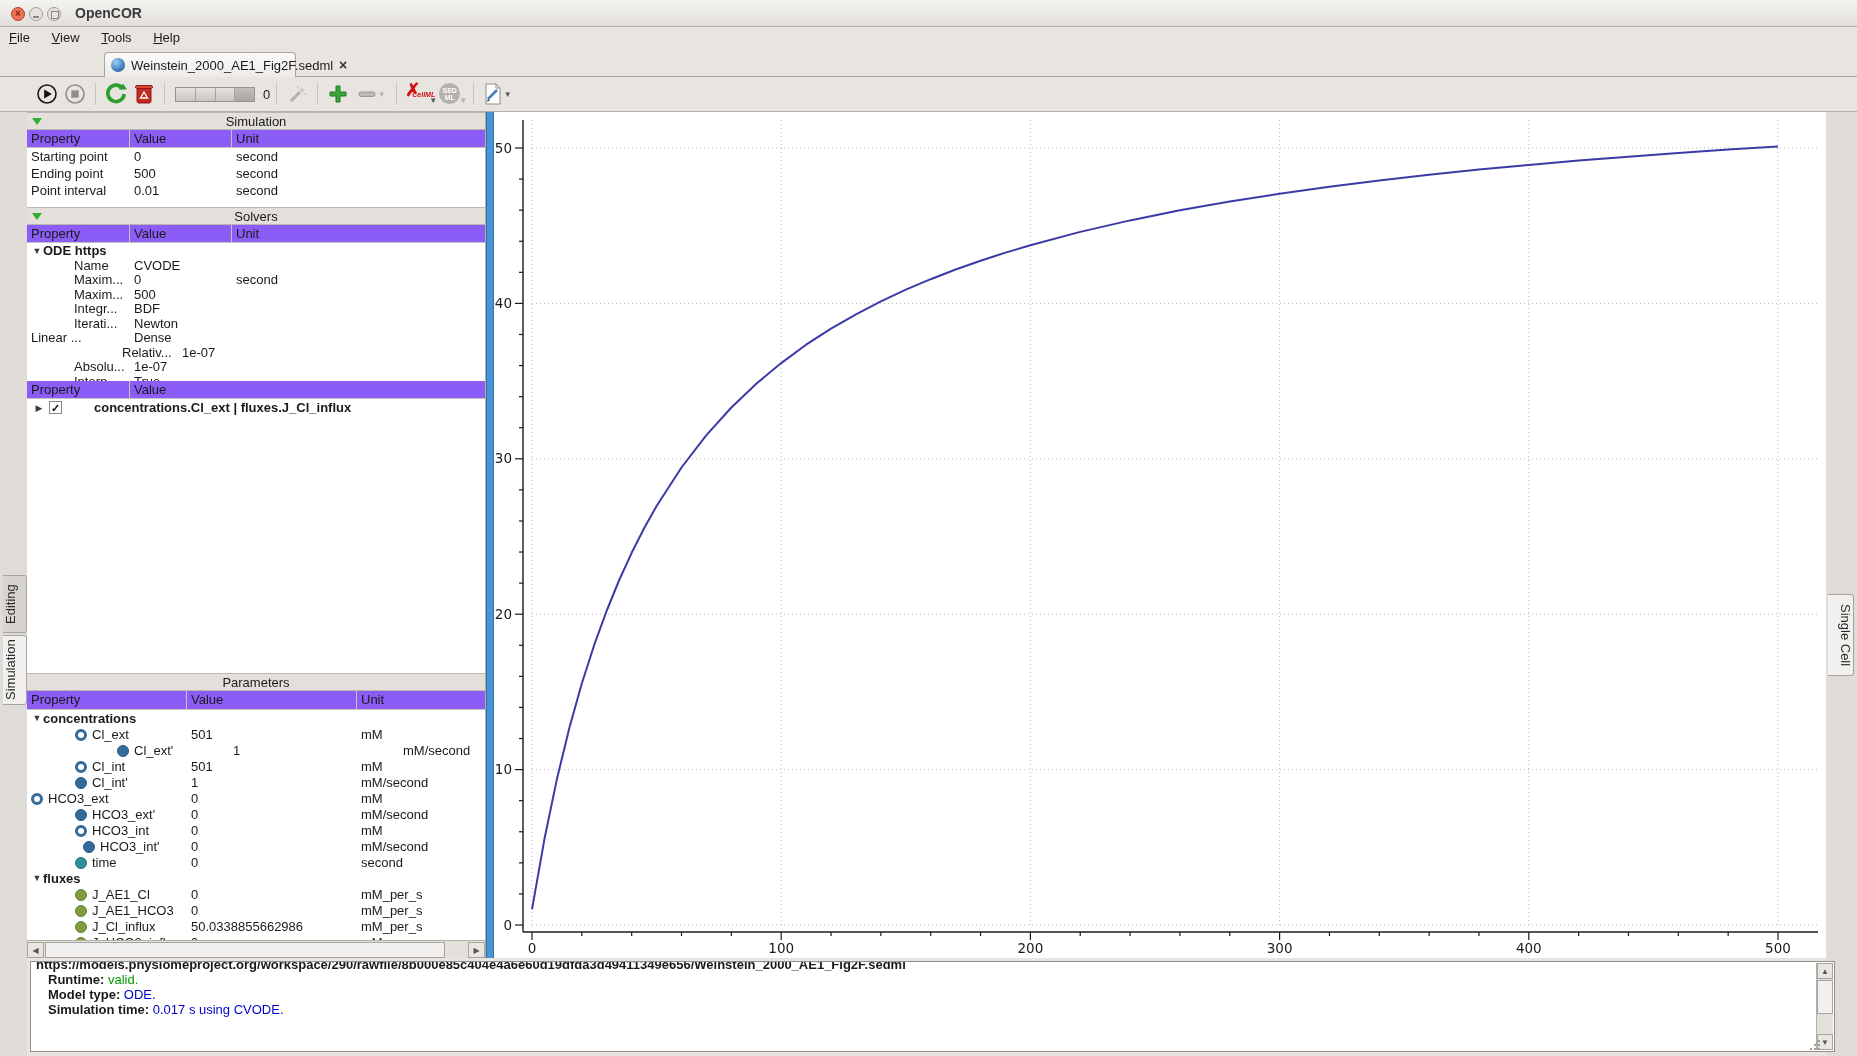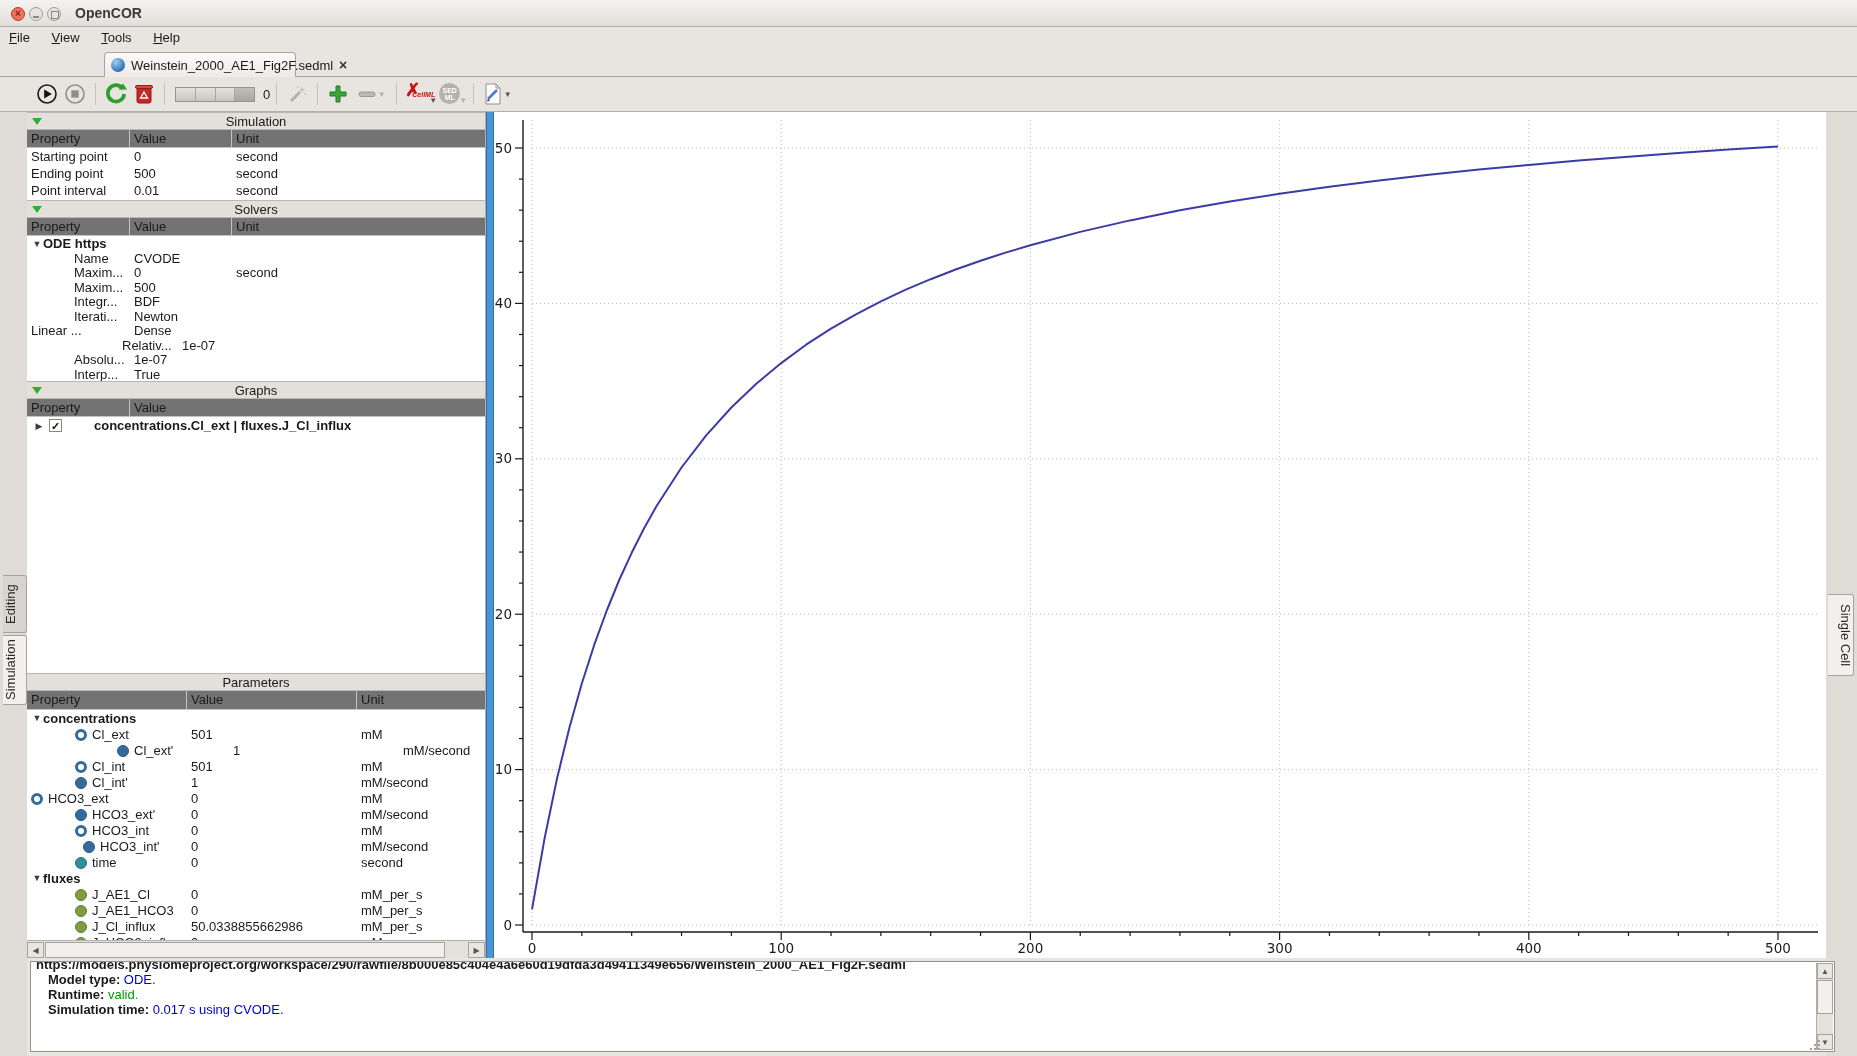--- a/index.html
+++ b/index.html
@@ -66,21 +66,21 @@
     writing-mode:vertical-rl; text-align:center; font-size:13px; color:#2a2a2a; }
 
   
   #left-panel { position:absolute; left:27px; top:112px; width:459px; height:846px; background:#fff;
     overflow:hidden; border-right:1px solid #b3b0ac; }
   .section { position:absolute; left:0; width:458px; background:#fff; }
   .sec-hdr { position:relative; height:18px; line-height:17px; text-align:center;
     background:#e3e0db; border-top:1px solid #bab7b2; border-bottom:1px solid #bab7b2; }
   .sec-tri { position:absolute; left:5px; top:5px; width:0; height:0;
     border-left:5px solid transparent; border-right:5px solid transparent; border-top:7px solid #2fae2f; }
-  .cols { display:flex; height:18px; line-height:17px; background:#737373; border-bottom:1px solid #c6c3be; }
+  .cols { display:flex; height:18px; line-height:17px; background:#8b5cf6; border-bottom:1px solid #c6c3be; }
   .cols .c { padding-left:4px; border-right:1px solid #c6c3be; overflow:hidden; white-space:nowrap; }
   .trow { display:flex; align-items:center; overflow:hidden; white-space:nowrap; }
   .trow .c { padding-left:4px; overflow:hidden; flex:none; }
   .w1 { width:103px; } .w2 { width:102px; } .w3 { flex:1 1 auto; }
   .p1 { width:160px; } .p2 { width:170px; } .p3 { flex:1 1 auto; }
   .g1 { width:103px; } .g2 { flex:1 1 auto; }
   .tree-arrow { display:inline-block; width:12px; font-size:9px; color:#3c3c3c; text-align:center; }
   .bold { font-weight:bold; }
   .pico { display:inline-block; width:12px; height:12px; border-radius:50%; margin:0 5px 0 0; vertical-align:-2px; }
   .pico.state { background:#fff; border:3px solid #336b9b; }
@@ -262,21 +262,21 @@
             <span class="c w3">second</span>
           </div>
           <div class="trow" style="height: 17px;">
             <span class="c w1">Point interval</span>
             <span class="c w2">0.01</span>
             <span class="c w3">second</span>
           </div>
         </div>
     </div>
 
-    <div class="section" id="sec-solvers" style="top:88px">
+    <div class="section" id="sec-solvers" style="top:95px">
       <div class="sec-hdr">
         <span class="sec-tri"></span>
         <span>Solvers</span>
       </div>
       <div class="cols">
         <span class="c w1">Property</span>
         <span class="c w2">Value</span>
         <span class="c w3" style="border-right:none">Unit</span>
       </div>
       <div class="trow" style="height:15px">
@@ -326,24 +326,20 @@
           </div>
           <div class="trow" style="height: 14.5px;">
             <span class="c w1" style="padding-left: 47px;">Interp...</span>
             <span class="c w2">True</span>
             <span class="c w3"></span>
           </div>
         </div>
     </div>
 
     <div class="section" id="sec-graphs" style="top:269px">
-      <div class="sec-hdr">
-        <span class="sec-tri"></span>
-        <span>Graphs</span>
-      </div>
       <div class="cols">
         <span class="c g1">Property</span>
         <span class="c g2" style="border-right:none">Value</span>
       </div>
       <div id="graph-rows">
           <div class="trow" style="height: 17px;">
             <span class="tree-arrow" style="margin-left: 6px;">▶</span>
             <span class="gcheck">✓</span>
             <span class="bold" style="margin-left: 28px;">concentrations.Cl_ext | fluxes.J_Cl_influx</span>
           </div>
@@ -527,26 +523,26 @@
         <text x="1284" y="841" text-anchor="middle">500</text>
         <polyline points="38.0,797.3 50.5,726.8 62.9,667.1 75.4,615.8 87.8,571.5 100.3,532.7 112.8,498.5 125.2,468.0 137.7,440.8 150.1,416.3 162.6,394.0 187.5,355.5 212.4,323.2 237.4,295.5 262.3,271.7 287.2,251.1 312.1,232.7 337.0,216.7 362.0,202.3 386.9,189.4 411.8,177.7 436.7,167.2 461.6,157.5 486.6,148.7 511.5,140.6 536.4,133.3 586.2,119.9 636.1,108.4 685.9,98.3 735.8,89.6 785.6,81.7 835.4,74.7 885.3,68.5 935.1,62.7 985.0,57.6 1034.8,52.9 1084.6,48.6 1134.5,44.7 1184.3,41.0 1234.2,37.6 1284.0,34.4" fill="none" stroke="#3b3ba6" stroke-width="2" stroke-linejoin="round"></polyline>
       </svg>
     </div>
 
   <div id="status-area">
     <div id="status-box">
       <div id="status-text">
         <div class="sline" id="status-url">https://models.physiomeproject.org/workspace/290/rawfile/8b000e85c404e4a6e60d19dfda3d49411349e656/Weinstein_2000_AE1_Fig2F.sedml</div>
         <div class="sline sindent">
+          <span class="slabel">Runtime:</span>
+          <span id="runtime-value" style="color: rgb(0, 153, 0);">valid.</span>
+        </div>
+        <div class="sline sindent">
           <span class="slabel">Model type:</span>
           <span id="modeltype-value" style="color: rgb(0, 0, 204);">ODE.</span>
-        </div>
-        <div class="sline sindent">
-          <span class="slabel">Runtime:</span>
-          <span id="runtime-value" style="color: rgb(0, 153, 0);">valid.</span>
         </div>
         <div class="sline sindent">
           <span class="slabel">Simulation time:</span>
           <span id="simtime-value" style="color: rgb(0, 0, 204);">0.017 s using CVODE.</span>
         </div>
       </div>
       <div id="status-vscroll">
         <div class="sb-btn up">▲</div>
         <div id="sv-thumb"></div>
         <div class="sb-btn down">▼</div>

